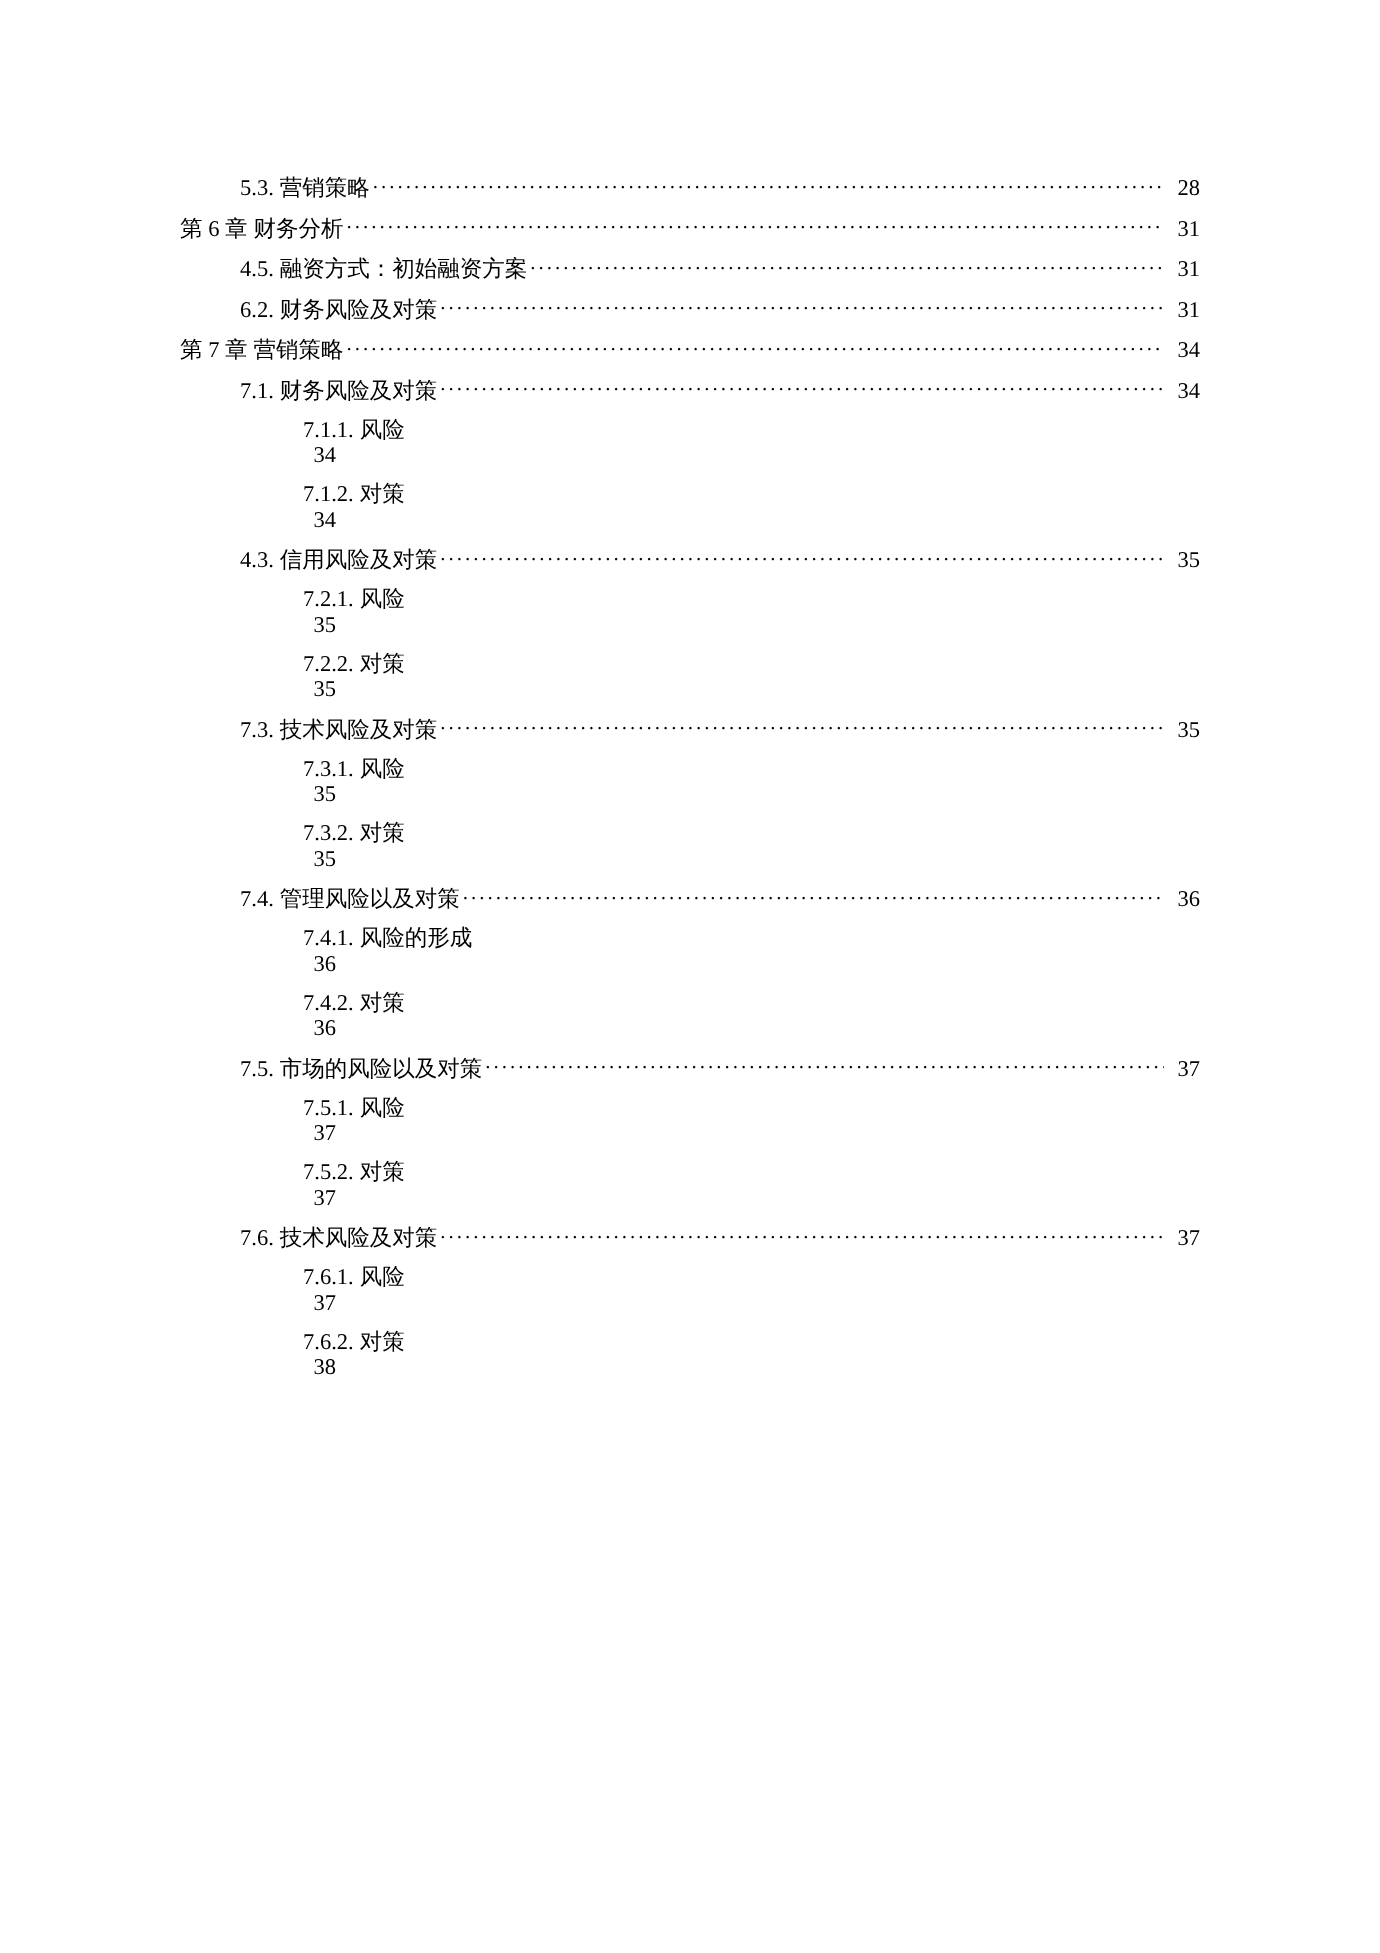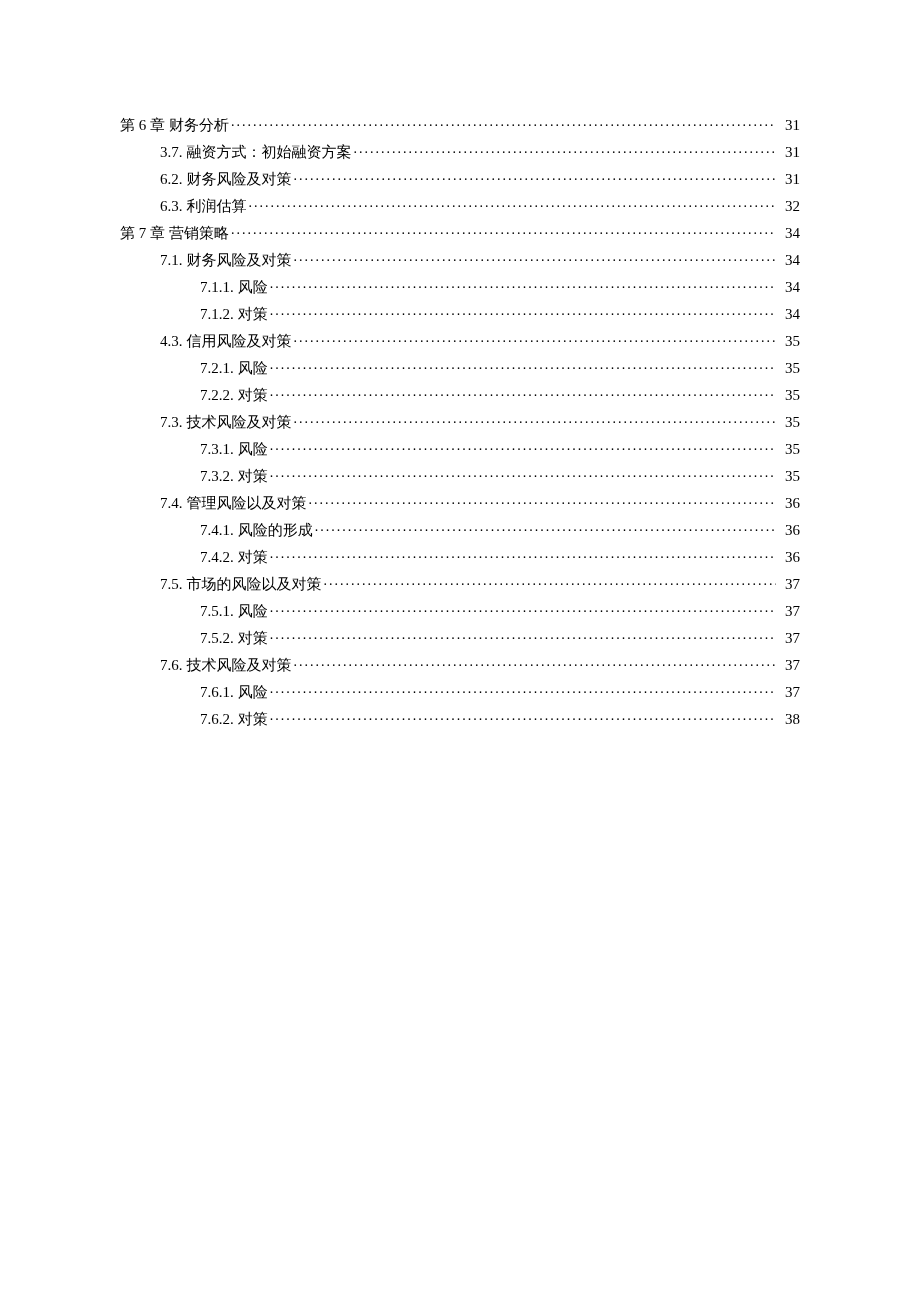--- a/index.html
+++ b/index.html
@@ -50,48 +50,49 @@
       min-width: 22px;
     }
     .level-1 {
       padding-left: 0;
     }
     .level-2 {
       padding-left: 40px;
     }
     .level-3 {
       padding-left: 80px;
+      flex-direction: column;
     }
     .num {
       margin-right: 4px;
     }
   </style>
 </head>
 <body>
 
 <div class="toc-container" id="toc-root">
+    <div class="toc-entry level-2">
+      <span class="toc-label"><span class="num">5.3.</span><span>营销策略</span></span>
+      <span class="toc-leader"></span>
+      <span class="toc-page">28</span>
+    </div>
     <div class="toc-entry level-1">
       <span class="toc-label"><span class="num">第 6 章</span><span>财务分析</span></span>
       <span class="toc-leader"></span>
       <span class="toc-page">31</span>
     </div>
     <div class="toc-entry level-2">
-      <span class="toc-label"><span class="num">3.7.</span><span>融资方式：初始融资方案</span></span>
+      <span class="toc-label"><span class="num">4.5.</span><span>融资方式：初始融资方案</span></span>
       <span class="toc-leader"></span>
       <span class="toc-page">31</span>
     </div>
     <div class="toc-entry level-2">
       <span class="toc-label"><span class="num">6.2.</span><span>财务风险及对策</span></span>
       <span class="toc-leader"></span>
       <span class="toc-page">31</span>
-    </div>
-    <div class="toc-entry level-2">
-      <span class="toc-label"><span class="num">6.3.</span><span>利润估算</span></span>
-      <span class="toc-leader"></span>
-      <span class="toc-page">32</span>
     </div>
     <div class="toc-entry level-1">
       <span class="toc-label"><span class="num">第 7 章</span><span>营销策略</span></span>
       <span class="toc-leader"></span>
       <span class="toc-page">34</span>
     </div>
     <div class="toc-entry level-2">
       <span class="toc-label"><span class="num">7.1.</span><span>财务风险及对策</span></span>
       <span class="toc-leader"></span>
       <span class="toc-page">34</span>

